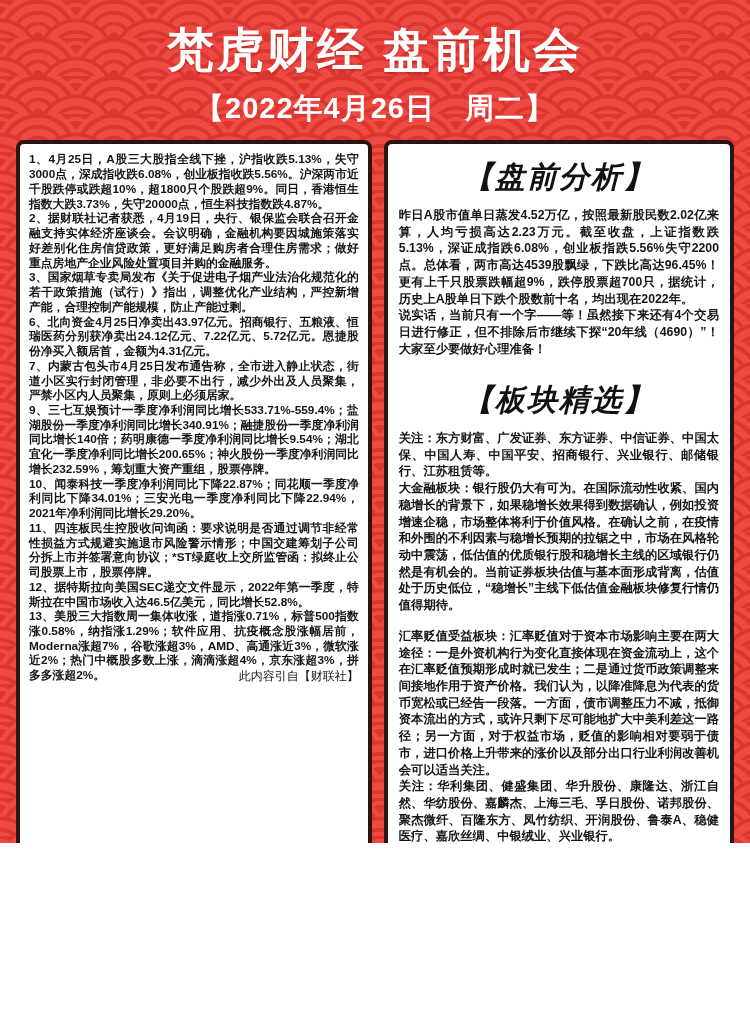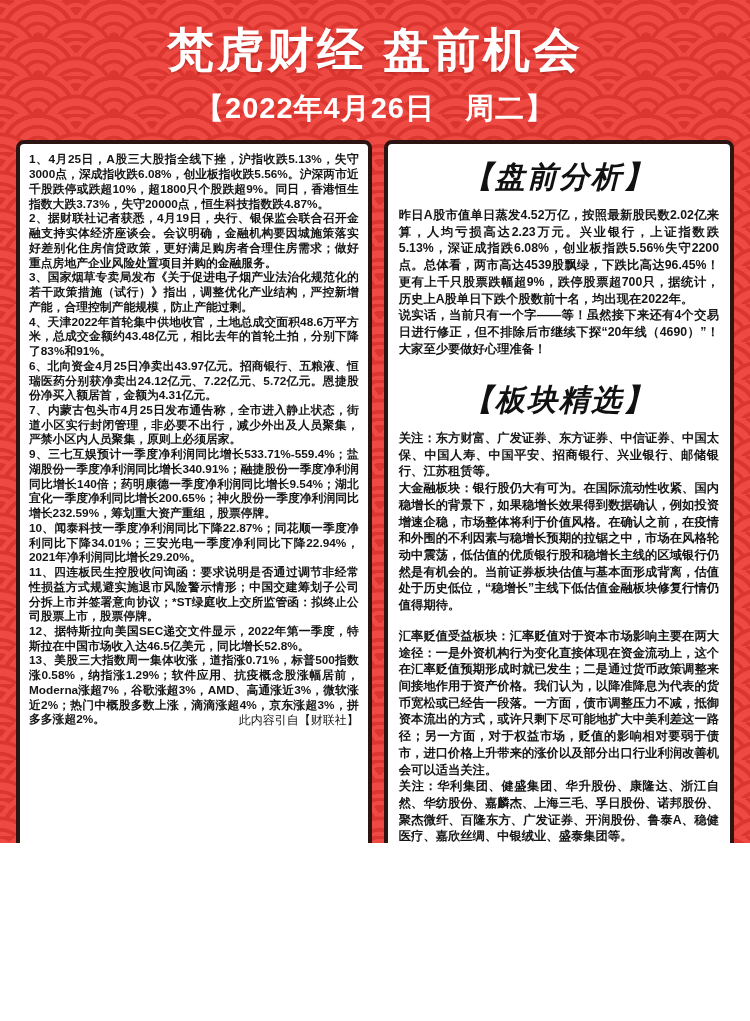--- a/index.html
+++ b/index.html
@@ -73,45 +73,44 @@
     <div class="date">【2022年4月26日　周二】</div>
   </div>
 
   <div class="main">
 
     <section class="panel left">
       <div class="news-list">
           <p class="news-item">1、4月25日，A股三大股指全线下挫，沪指收跌5.13%，失守3000点，深成指收跌6.08%，创业板指收跌5.56%。沪深两市近千股跌停或跌超10%，超1800只个股跌超9%。同日，香港恒生指数大跌3.73%，失守20000点，恒生科技指数跌4.87%。</p>
           <p class="news-item">2、据财联社记者获悉，4月19日，央行、银保监会联合召开金融支持实体经济座谈会。会议明确，金融机构要因城施策落实好差别化住房信贷政策，更好满足购房者合理住房需求；做好重点房地产企业风险处置项目并购的金融服务。</p>
           <p class="news-item">3、国家烟草专卖局发布《关于促进电子烟产业法治化规范化的若干政策措施（试行）》指出，调整优化产业结构，严控新增产能，合理控制产能规模，防止产能过剩。</p>
-          <p class="news-item">4、天津2022年首轮集中供地收官，土地总成交面积48.6万平方米，总成交金额约43.48亿元，相比去年的首轮土拍，分别下降了83%和91%。</p>
           <p class="news-item">6、北向资金4月25日净卖出43.97亿元。招商银行、五粮液、恒瑞医药分别获净卖出24.12亿元、7.22亿元、5.72亿元。恩捷股份净买入额居首，金额为4.31亿元。</p>
           <p class="news-item">7、内蒙古包头市4月25日发布通告称，全市进入静止状态，街道小区实行封闭管理，非必要不出行，减少外出及人员聚集，严禁小区内人员聚集，原则上必须居家。</p>
           <p class="news-item">9、三七互娱预计一季度净利润同比增长533.71%-559.4%；盐湖股份一季度净利润同比增长340.91%；融捷股份一季度净利润同比增长140倍；药明康德一季度净利润同比增长9.54%；湖北宜化一季度净利同比增长200.65%；神火股份一季度净利润同比增长232.59%，筹划重大资产重组，股票停牌。</p>
           <p class="news-item">10、闻泰科技一季度净利润同比下降22.87%；同花顺一季度净利同比下降34.01%；三安光电一季度净利同比下降22.94%，2021年净利润同比增长29.20%。</p>
           <p class="news-item">11、四连板民生控股收问询函：要求说明是否通过调节非经常性损益方式规避实施退市风险警示情形；中国交建筹划子公司分拆上市并签署意向协议；*ST绿庭收上交所监管函：拟终止公司股票上市，股票停牌。</p>
           <p class="news-item">12、据特斯拉向美国SEC递交文件显示，2022年第一季度，特斯拉在中国市场收入达46.5亿美元，同比增长52.8%。</p>
           <p class="news-item">13、美股三大指数周一集体收涨，道指涨0.71%，标普500指数涨0.58%，纳指涨1.29%；软件应用、抗疫概念股涨幅居前，Moderna涨超7%，谷歌涨超3%，AMD、高通涨近3%，微软涨近2%；热门中概股多数上涨，滴滴涨超4%，京东涨超3%，拼多多涨超2%。</p>
         </div>
       <div class="attribution">此内容引自【财联社】</div>
     </section>
 
     <section class="panel right">
       <h2 class="sect-heading">【盘前分析】</h2>
       <div class="paras" id="premarket-paras">
-          <p class="analysis-para">昨日A股市值单日蒸发4.52万亿，按照最新股民数2.02亿来算，人均亏损高达2.23万元。兴业银行，上证指数跌5.13%，深证成指跌6.08%，创业板指跌5.56%失守2200点。总体看，两市高达4539股飘绿，下跌比高达96.45%！更有上千只股票跌幅超9%，跌停股票超700只，据统计，历史上A股单日下跌个股数前十名，均出现在2022年。</p>
+          <p class="analysis-para">昨日A股市值单日蒸发4.52万亿，按照最新股民数2.02亿来算，人均亏损高达2.23万元。截至收盘，上证指数跌5.13%，深证成指跌6.08%，创业板指跌5.56%失守2200点。总体看，两市高达4539股飘绿，下跌比高达96.45%！更有上千只股票跌幅超9%，跌停股票超700只，据统计，历史上A股单日下跌个股数前十名，均出现在2022年。</p>
           <p class="analysis-para">说实话，当前只有一个字——等！虽然接下来还有4个交易日进行修正，但不排除后市继续下探“20年线（4690）”！大家至少要做好心理准备！</p>
         </div>
 
       <h2 class="sect-heading second">【板块精选】</h2>
       <div class="paras" id="sector-paras">
           <p class="sector-para">关注：东方财富、广发证券、东方证券、中信证券、中国太保、中国人寿、中国平安、招商银行、兴业银行、邮储银行、江苏租赁等。</p>
           <p class="sector-para">大金融板块：银行股仍大有可为。在国际流动性收紧、国内稳增长的背景下，如果稳增长效果得到数据确认，例如投资增速企稳，市场整体将利于价值风格。在确认之前，在疫情和外围的不利因素与稳增长预期的拉锯之中，市场在风格轮动中震荡，低估值的优质银行股和稳增长主线的区域银行仍然是有机会的。当前证券板块估值与基本面形成背离，估值处于历史低位，“稳增长”主线下低估值金融板块修复行情仍值得期待。</p>
           <p class="sector-para">汇率贬值受益板块：汇率贬值对于资本市场影响主要在两大途径：一是外资机构行为变化直接体现在资金流动上，这个在汇率贬值预期形成时就已发生；二是通过货币政策调整来间接地作用于资产价格。我们认为，以降准降息为代表的货币宽松或已经告一段落。一方面，债市调整压力不减，抵御资本流出的方式，或许只剩下尽可能地扩大中美利差这一路径；另一方面，对于权益市场，贬值的影响相对要弱于债市，进口价格上升带来的涨价以及部分出口行业利润改善机会可以适当关注。</p>
-          <p class="sector-para">关注：华利集团、健盛集团、华升股份、康隆达、浙江自然、华纺股份、嘉麟杰、上海三毛、孚日股份、诺邦股份、聚杰微纤、百隆东方、广发证券、开润股份、鲁泰A、稳健医疗、嘉欣丝绸、中银绒业、盛泰集团等。</p>
+          <p class="sector-para">关注：华利集团、健盛集团、华升股份、康隆达、浙江自然、华纺股份、嘉麟杰、上海三毛、孚日股份、诺邦股份、聚杰微纤、百隆东方、凤竹纺织、开润股份、鲁泰A、稳健医疗、嘉欣丝绸、中银绒业、兴业银行。</p>
         </div>
     </section>
 
   </div>
 
   <div class="footer">以上内容仅供参考，不构成投资建议。股市有风险，入市需谨慎！</div>
 
 </div>
 
 </body></html>

